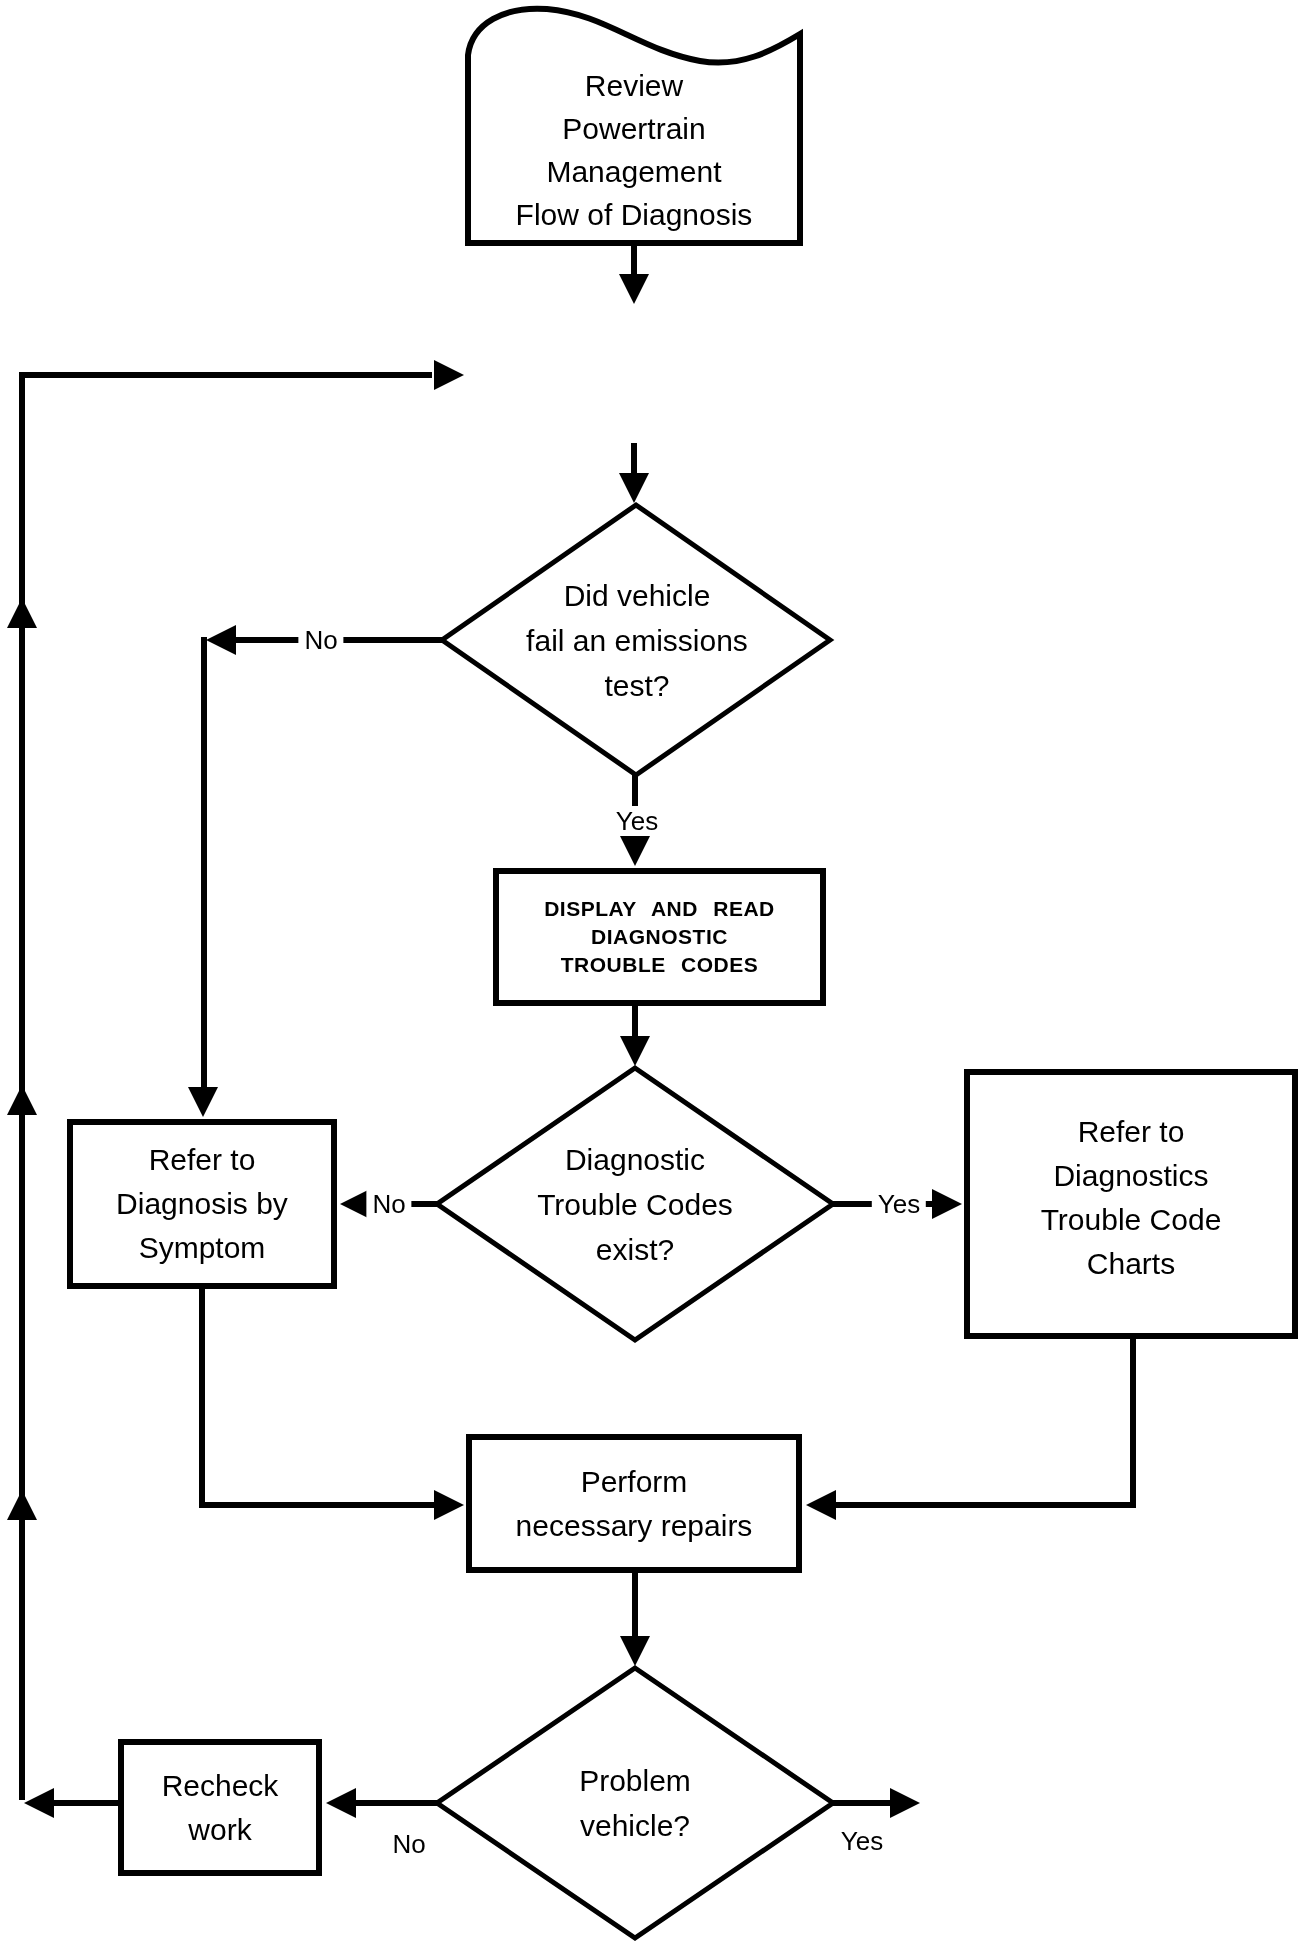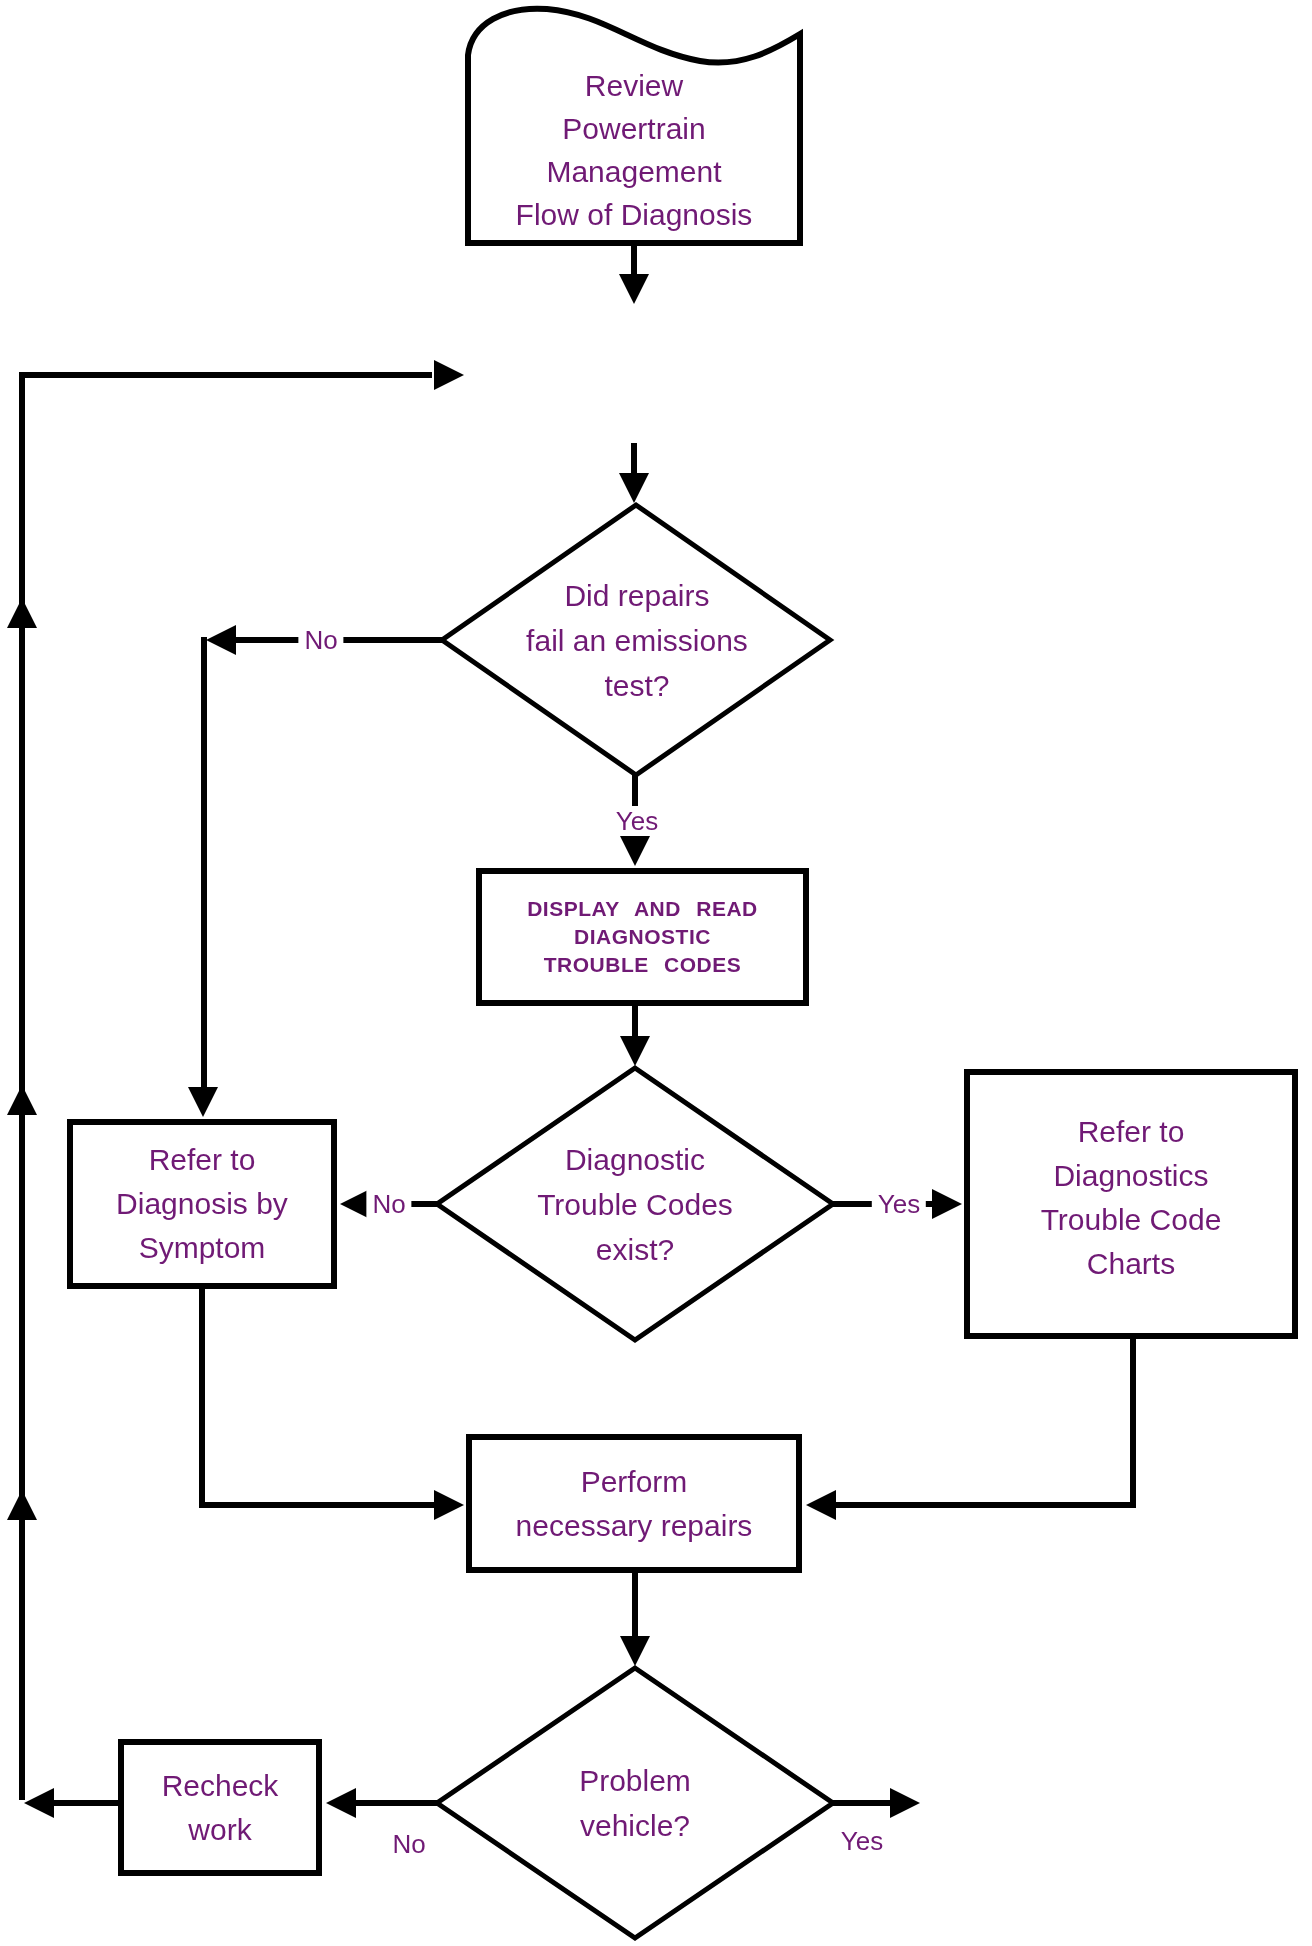--- a/index.html
+++ b/index.html
@@ -1,21 +1,21 @@
 <!DOCTYPE html>
 <html><head>
 <meta charset="utf-8">
 <style>
   html,body{margin:0;padding:0;background:#ffffff;}
   .canvas{
     position:relative;
     width:1312px;height:1946px;
     background:#ffffff;
     font-family:"Liberation Sans",sans-serif;
-    color:#701a75;
+    color:#000000;
     overflow:hidden;
   }
   .layer{position:absolute;left:0;top:0;z-index:0;}
   .node{
     position:absolute;
     box-sizing:border-box;
     background:#ffffff;
     border:6px solid #000000;
     display:flex;align-items:center;justify-content:center;
     text-align:center;
@@ -136,41 +136,41 @@
     <polygon class="diamond" points="635,1068 833,1204 635,1340 437,1204"></polygon>
     <polygon class="diamond" points="635,1668 833,1803 635,1938 437,1803"></polygon>
   </svg>
 
   <div class="node-text" style="left:468px;top:60px;width:332px;height:180px;line-height:43px;">Review
 Powertrain
 Management
 Flow of Diagnosis</div>
 
 
-  <div class="node caps" style="left:476px;top:868px;width:333px;height:138px;">DISPLAY AND READ
+  <div class="node caps" style="left:493px;top:868px;width:333px;height:138px;">DISPLAY AND READ
 DIAGNOSTIC
 TROUBLE CODES</div>
 
   <div class="node" style="left:67px;top:1119px;width:270px;height:170px;">Refer to
 Diagnosis by
 Symptom</div>
 
   <div class="node" style="left:964px;top:1069px;width:334px;height:270px;line-height:44px;padding-bottom:12px;">Refer to
 Diagnostics
 Trouble Code
 Charts</div>
 
   <div class="node" style="left:118px;top:1739px;width:204px;height:137px;">Recheck
 work</div>
 
   <div class="node" style="left:466px;top:1434px;width:336px;height:139px;">Perform
 necessary repairs</div>
 
 
-  <div class="node-text" style="left:442px;top:505px;width:390px;height:270px;">Did repairs
+  <div class="node-text" style="left:442px;top:505px;width:390px;height:270px;">Did vehicle
 fail an emissions
 test?</div>
 
   <div class="node-text" style="left:437px;top:1068px;width:396px;height:272px;">Diagnostic
 Trouble Codes
 exist?</div>
 
   <div class="node-text" style="left:437px;top:1668px;width:396px;height:270px;">Problem
 vehicle?</div>
 

